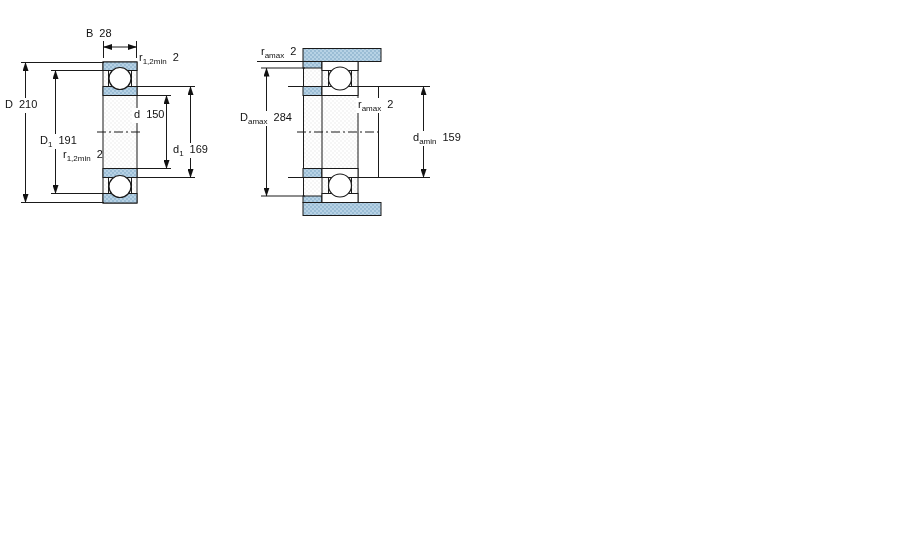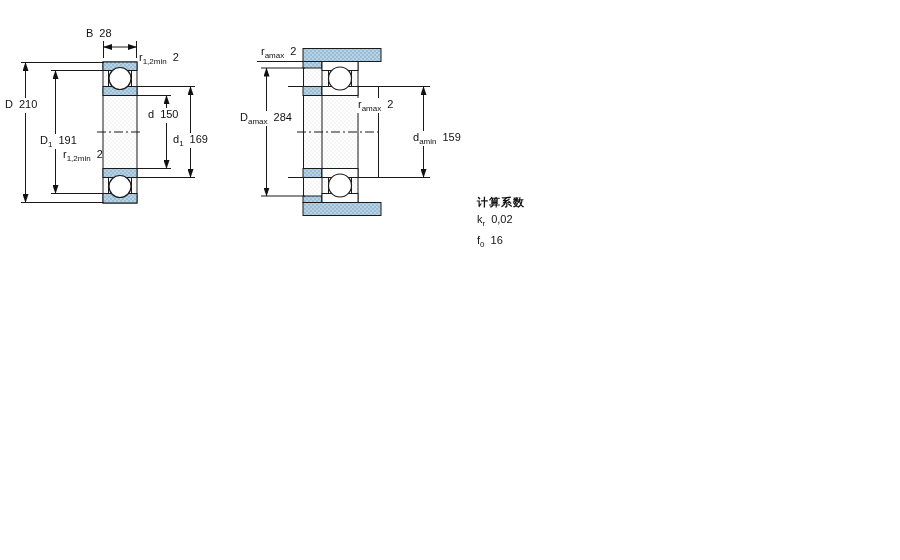--- a/index.html
+++ b/index.html
@@ -131,43 +131,34 @@
   </div>
   <div class="dim-label bg" style="left:3px;top:98px">
     <span>D</span><sub></sub><span class="val">210</span>
   </div>
   <div class="dim-label bg" style="left:38px;top:134px">
     <span>D</span><sub>1</sub><span class="val">191</span>
   </div>
   <div class="dim-label" style="left:63px;top:148px">
     <span>r</span><sub>1,2min</sub><span class="val">2</span>
   </div>
-  <div class="dim-label bg" style="left:146px;top:108px">
+  <div class="dim-label bg" style="left:132px;top:108px">
     <span>d</span><sub></sub><span class="val">150</span>
   </div>
-  <div class="dim-label bg" style="left:171px;top:133px">
+  <div class="dim-label bg" style="left:171px;top:143px">
     <span>d</span><sub>1</sub><span class="val">169</span>
   </div>
 
   <div class="dim-label" style="left:261px;top:45px">
     <span>r</span><sub>amax</sub><span class="val">2</span>
   </div>
   <div class="dim-label bg" style="left:238px;top:111px">
     <span>D</span><sub>amax</sub><span class="val">284</span>
   </div>
   <div class="dim-label bg" style="left:356px;top:98px">
     <span>r</span><sub>amax</sub><span class="val">2</span>
   </div>
   <div class="dim-label bg" style="left:411px;top:131px">
     <span>d</span><sub>amin</sub><span class="val">159</span>
   </div>
 
-  <div class="note-block" style="left:477px;top:195px">
-    <div class="note-title">计算系数</div>
-    <div class="note-row">
-      <span>k</span><sub>r</sub><span class="val">0,02</span>
-    </div>
-    <div class="note-row">
-      <span>f</span><sub>0</sub><span class="val">16</span>
-    </div>
-  </div>
 
 </div>
 
 </body></html>

